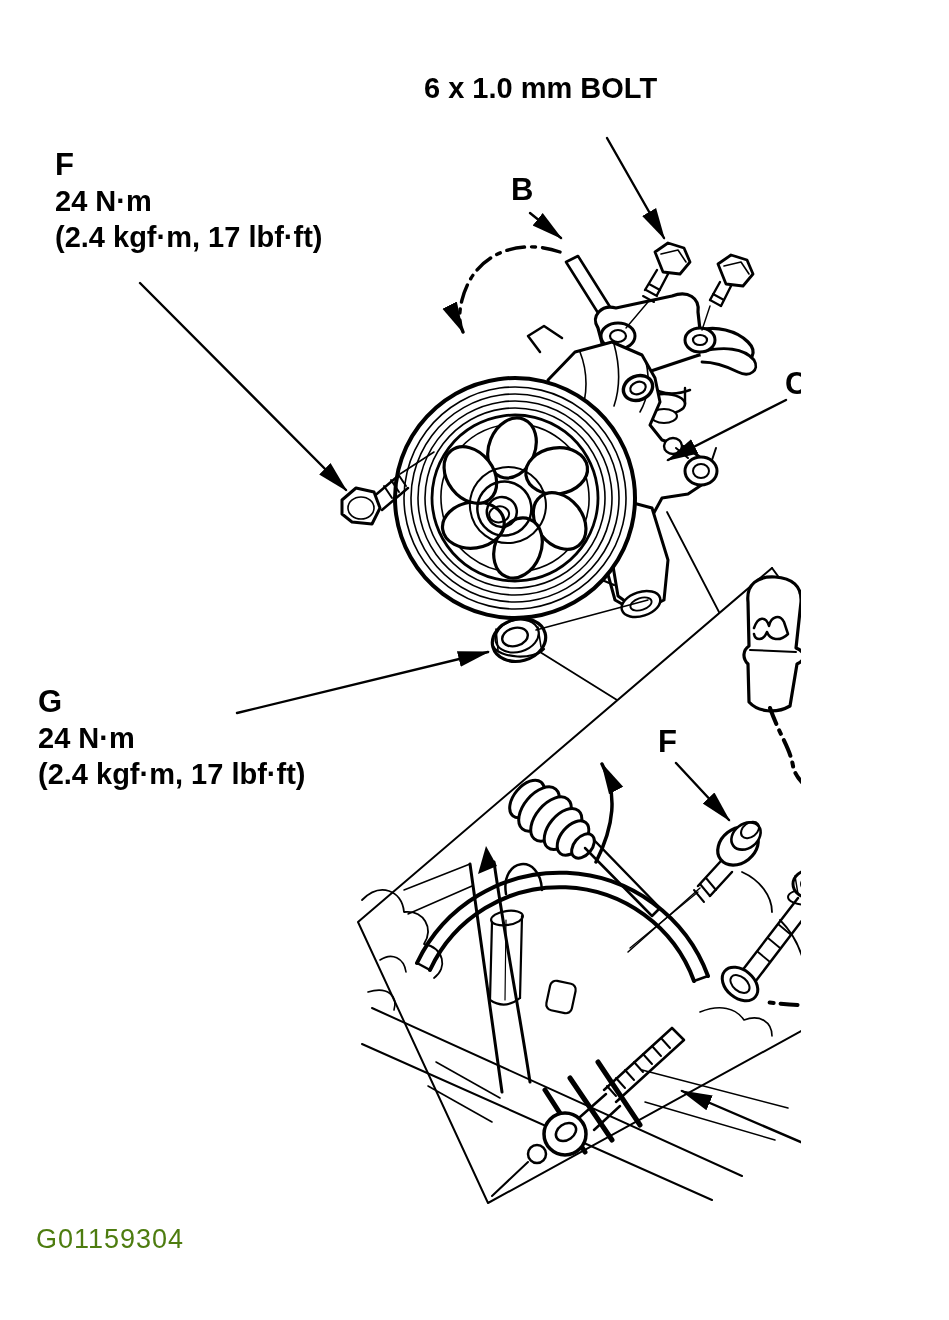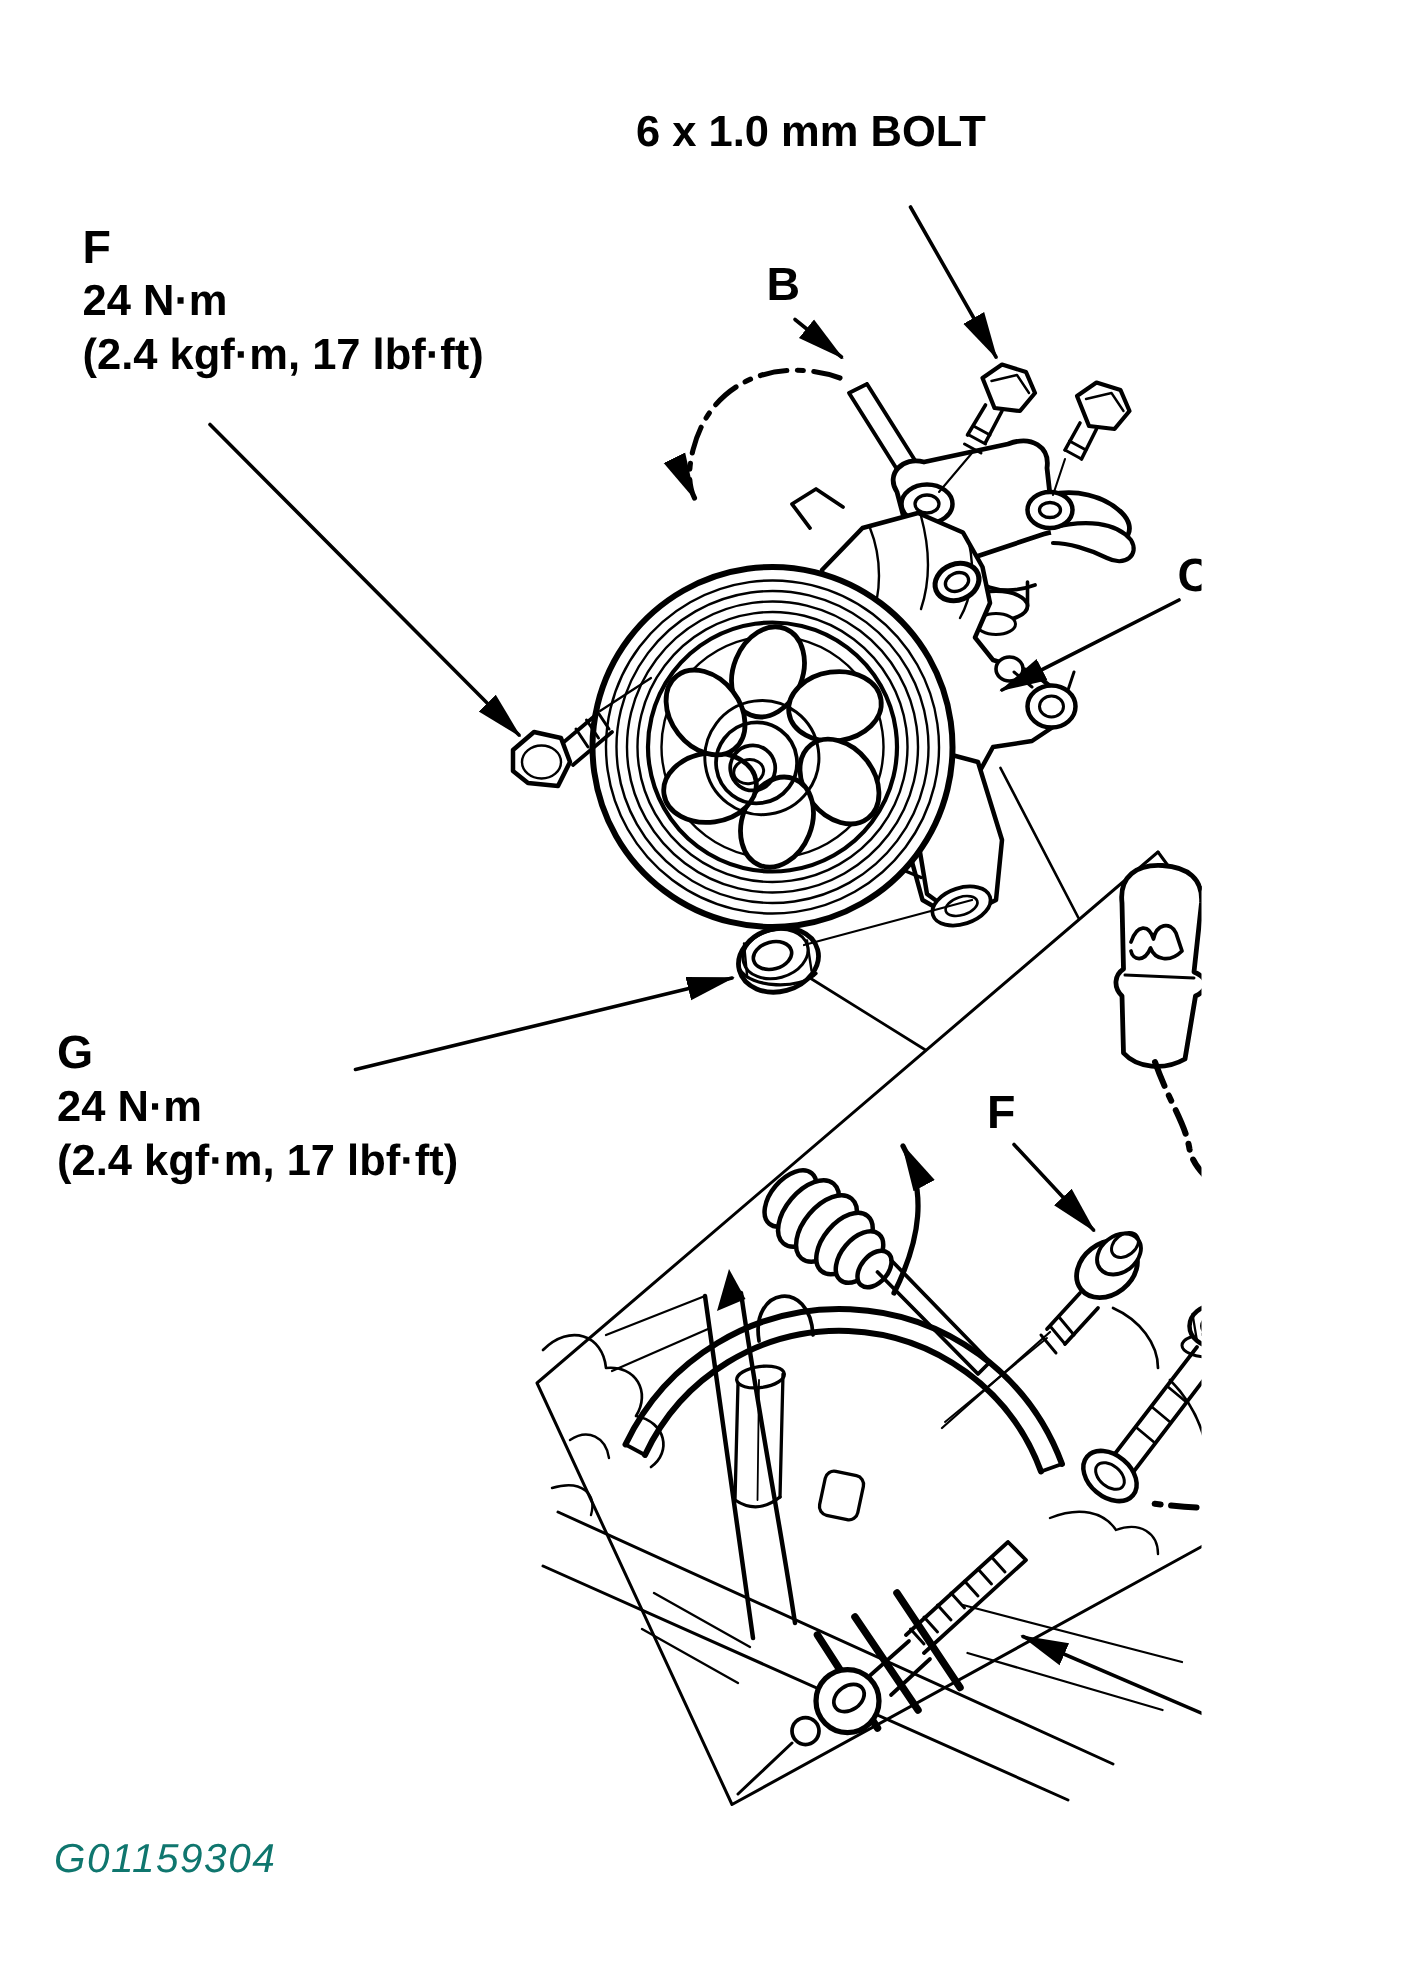--- a/index.html
+++ b/index.html
@@ -3,21 +3,21 @@
 <meta charset="utf-8">
 <style>
   html,body{margin:0;padding:0;background:#ffffff;}
   .stage{
     position:relative;width:801px;height:1320px;background:#ffffff;
     font-family:"Liberation Sans", sans-serif;color:#000;overflow:hidden;
   }
   .stage svg{position:absolute;left:0;top:0;}
   .callout{position:absolute;font-weight:bold;font-size:29px;line-height:36px;white-space:nowrap;color:#000;}
   .letter{font-size:31px;}
-  .figid{position:absolute;font-size:27px;font-weight:400;letter-spacing:1px;color:#0f766e;font-style:italic;}
+  .figid{position:absolute;font-size:27px;font-weight:400;letter-spacing:1px;color:#4d7c0f;}
 </style>
 </head>
 <body>
 
 <div class="stage">
 
 <svg width="949" height="1320" viewBox="0 0 949 1320" fill="none" stroke="#000" stroke-linecap="round" stroke-linejoin="round">
   <defs>
     <marker id="ah" markerUnits="userSpaceOnUse" markerWidth="34" markerHeight="20" refX="30" refY="10" orient="auto">
       <path d="M0,2 L32,10 L0,18 Z" fill="#000" stroke="none"></path>

